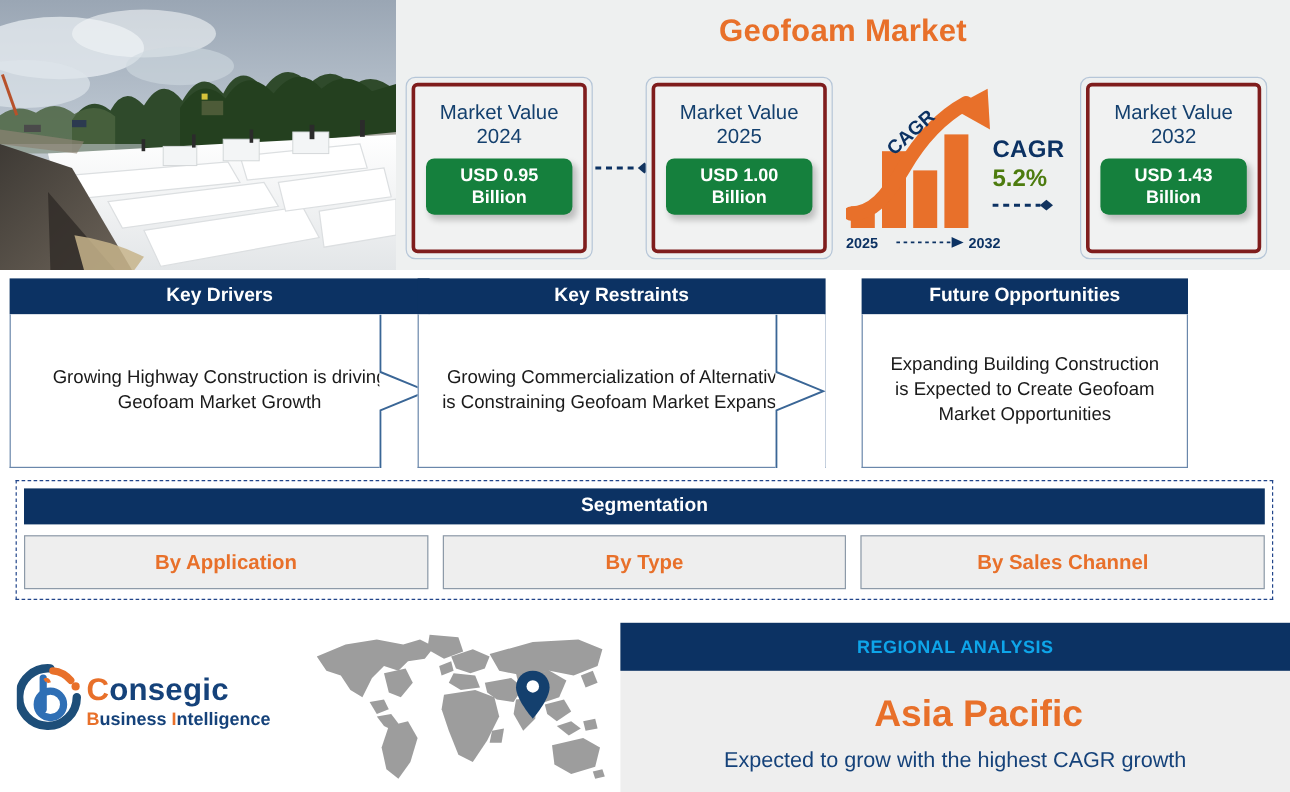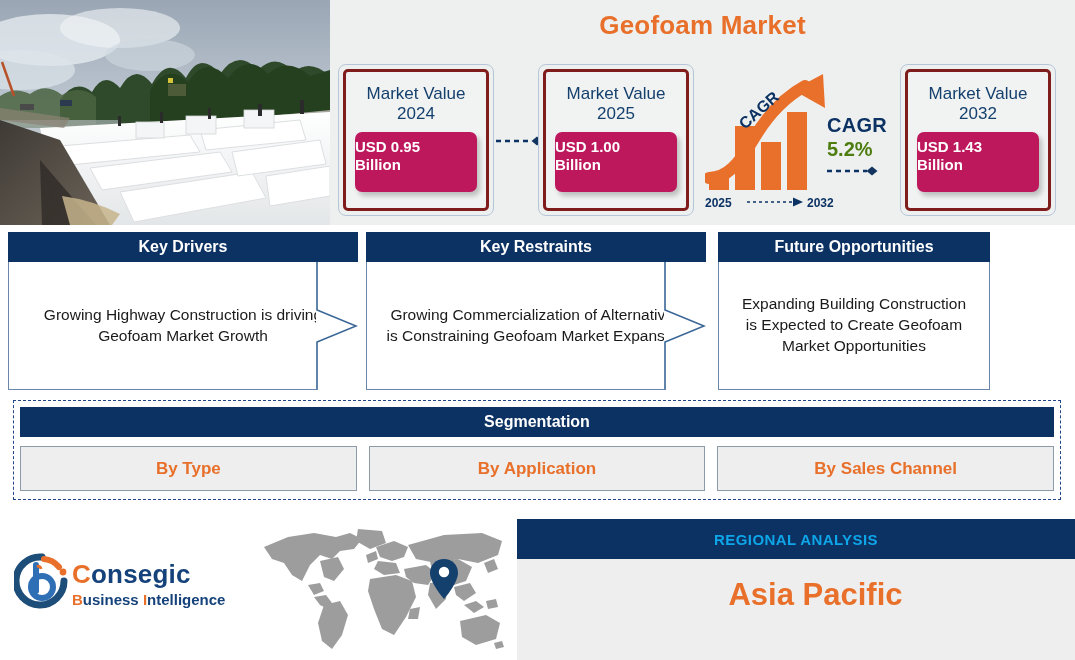--- a/index.html
+++ b/index.html
@@ -55,26 +55,26 @@
     display: flex; flex-direction: column;
     align-items: center; justify-content: flex-start;
     padding-top: 12px;
   }
   .mv-label {
     font-size: 17px; color: #14406e; line-height: 1.15;
     text-align: center;
   }
   .mv-badge {
     margin-top: 9px;
-    width: 122px; padding: 6px 0 18px;
-    background: #be185d;
+    width: 122px; padding: 6px 0 5px;
+    background: #15803d;
     border-radius: 7px;
     color: #ffffff;
     font-size: 15px; font-weight: bold;
-    text-align: left; line-height: 1.2;
+    text-align: center; line-height: 1.2;
     box-shadow: 3px 4px 5px rgba(0,0,0,0.22);
   }
   #card-2024 { left: 8px; }
   #card-2025 { left: 208px; }
   #card-2032 { left: 570px; }
 
   .dash-link {
     position: absolute; top: 132px;
     width: 48px; height: 10px;
   }
@@ -111,21 +111,21 @@
   }
   .dpanel-body {
     height: 128px; background: #ffffff;
     display: flex; align-items: center; justify-content: center;
     font-size: 15.5px; color: #1a1a1a; line-height: 1.35;
     text-align: center; padding: 0 16px;
     position: relative;
   }
   .dpanel-body .chev-svg { position: absolute; right: -1px; top: 0; }
   #panel-drivers   { left: 8px;   width: 350px; }
-  #panel-restraints{ left = 0; left: 366px; width: 340px; }
+  #panel-restraints{ left = 0; left: 348px; width: 340px; }
   #panel-future    { left: 718px; width: 272px; }
 
   
   .segmentation {
     position: absolute; left: 13px; top: 400px;
     width: 1048px; height: 100px;
     border: 1.6px dashed #22458a;
     padding: 6px;
   }
   .seg-head {
@@ -372,24 +372,24 @@
       <span>Expanding Building Construction is Expected to Create Geofoam Market Opportunities</span>
     </div>
   </div>
 
 </div>
 
 <div class="segmentation">
   <div class="seg-head">Segmentation</div>
   <div class="seg-boxes">
     <div class="seg-box">
+      <span>By Application</span>
+    </div>
+    <div class="seg-box">
       <span>By Type</span>
-    </div>
-    <div class="seg-box">
-      <span>By Application</span>
     </div>
     <div class="seg-box">
       <span>By Sales Channel</span>
     </div>
   </div>
 </div>
 
 <div class="bottom">
 
   <div class="logo-wrap">
@@ -452,15 +452,16 @@
       <g>
         <path d="M186 34 C 178 34, 172 40, 172 48 C 172 58, 186 74, 186 74 C 186 74, 200 58, 200 48 C 200 40, 194 34, 186 34 Z" fill="#14406e"></path>
         <circle cx="186" cy="47" r="5.2" fill="#ffffff"></circle>
       </g>
     </svg>
   </div>
 
   <div class="region-panel">
     <div class="region-head">REGIONAL ANALYSIS</div>
     <div class="region-title">Asia Pacific</div>
+    <div class="region-sub">Expected to grow with the highest CAGR growth</div>
   </div>
 
 </div>
 
 </body></html>

